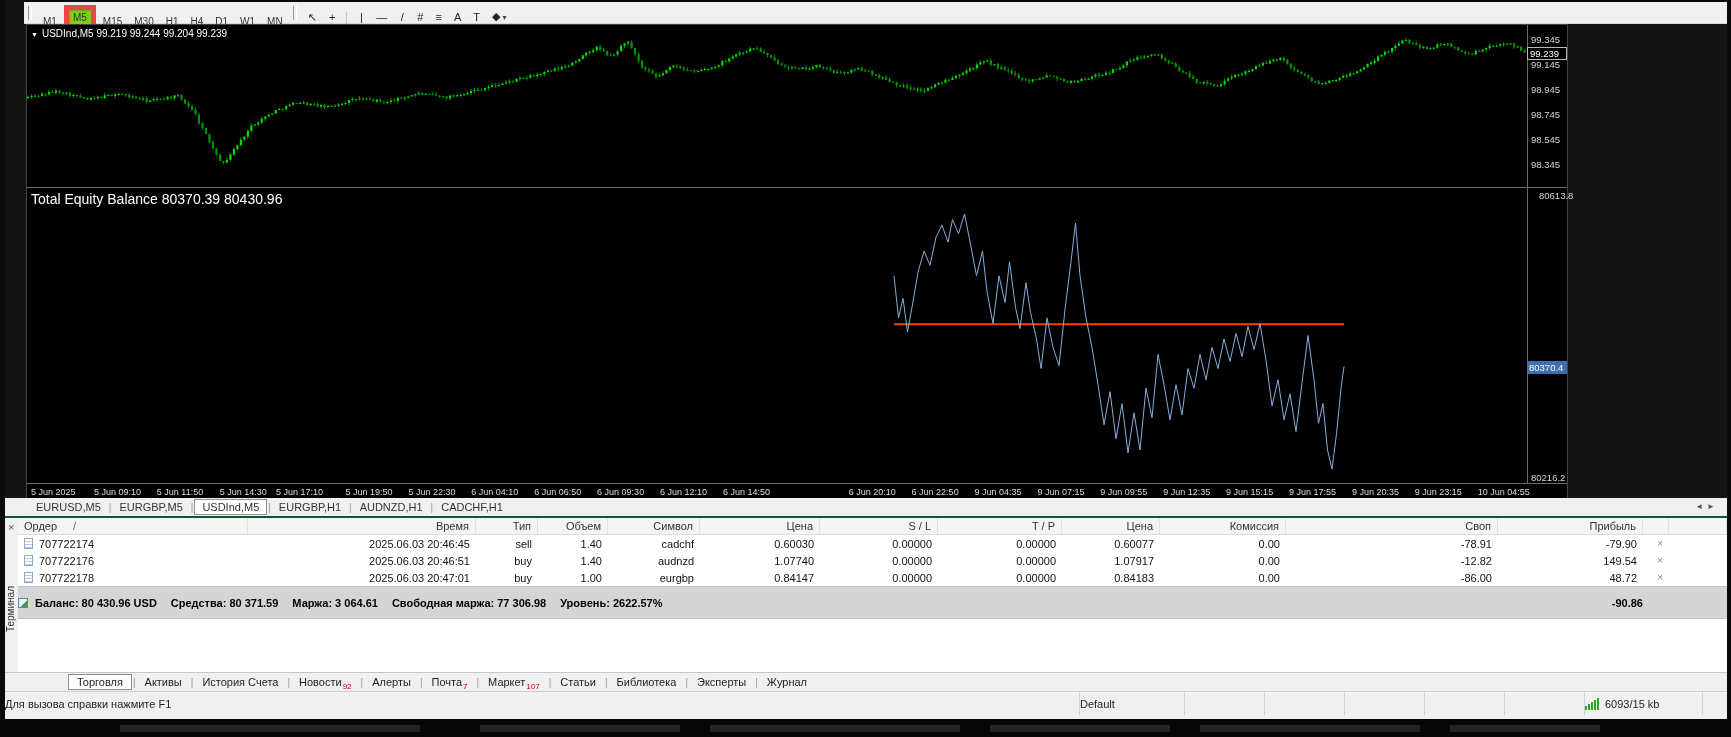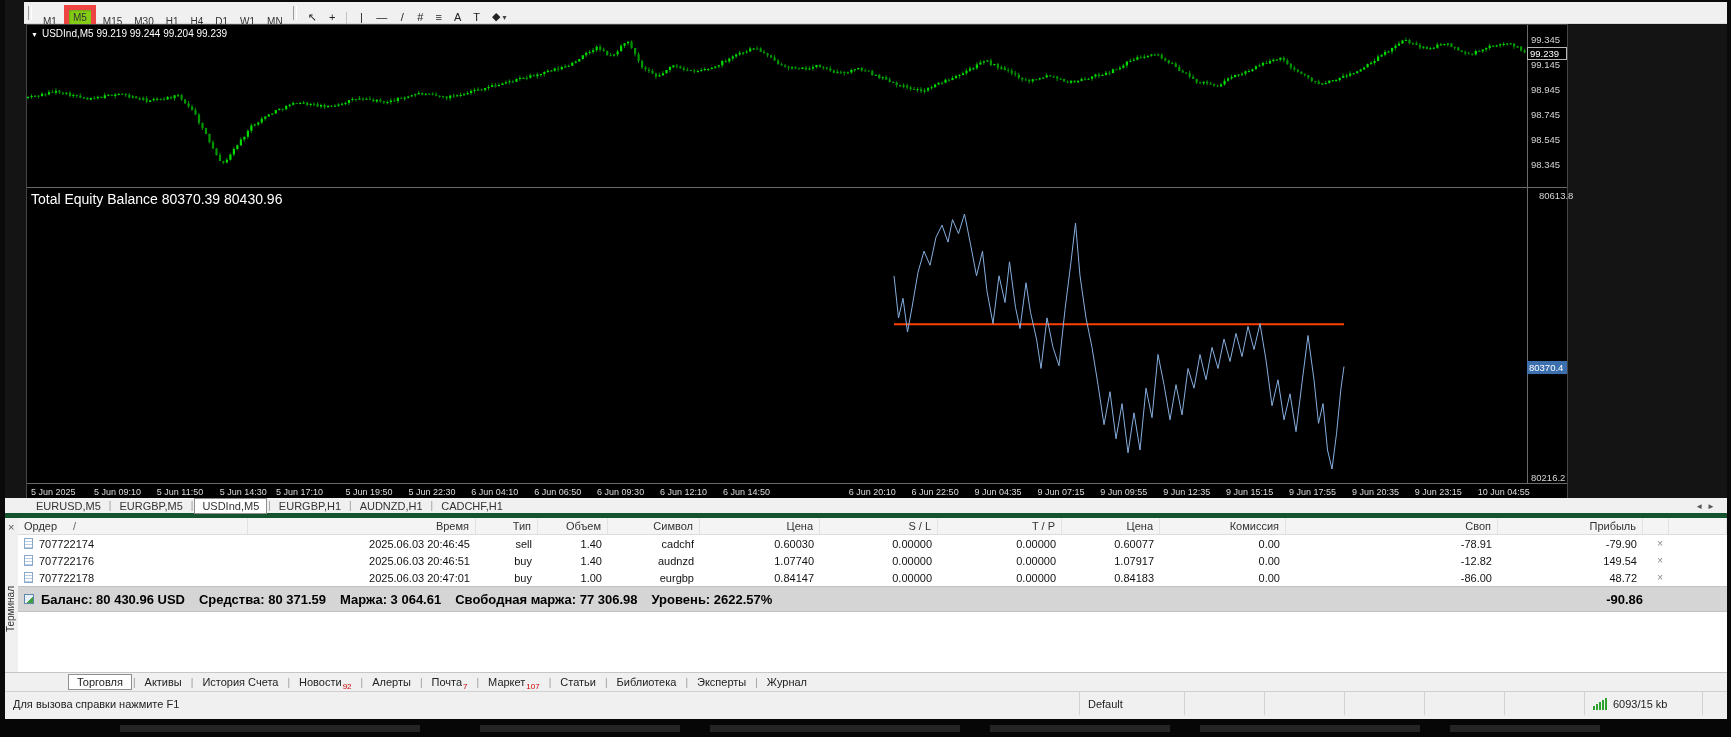--- a/index.html
+++ b/index.html
@@ -28,51 +28,51 @@
 .scale-sep{position:absolute;left:1500px;top:0;width:1px;height:458px;background:#6a6a6a;}
 .ohlc{position:absolute;left:4px;top:3px;color:#fff;font-size:10px;white-space:nowrap;}
 .collapse-tri{font-size:7px;margin-right:4px;color:#fff;}
 .ind-label{position:absolute;left:4px;top:166px;color:#fff;font-size:14px;white-space:nowrap;}
 .scale-label{position:absolute;left:1504px;color:#d6d6d6;font-size:9.5px;line-height:11px;white-space:nowrap;}
 .price-badge{position:absolute;left:1500px;width:40px;height:13px;line-height:12px;font-size:9.5px;color:#fff;background:#000;border:1px solid #b8b8b8;padding-left:2px;}
 .equity-badge{position:absolute;left:1500px;width:40px;height:13px;line-height:13px;font-size:9.5px;color:#fff;background:#3c6fae;padding-left:2px;}
 .time-axis{position:absolute;left:0;top:459px;width:1540px;height:15px;background:#000;}
 .tlabel{position:absolute;top:3px;font-size:9px;color:#dcdcdc;white-space:nowrap;}
 
-.chart-tabs{position:absolute;left:0;top:498px;width:1722px;height:20px;background:#f0f0f0;border-bottom:5px solid #14532d;display:flex;align-items:center;padding-left:24px;}
+.chart-tabs{position:absolute;left:0;top:498px;width:1722px;height:20px;background:#f0f0f0;border-bottom:2px solid #14532d;display:flex;align-items:center;padding-left:24px;}
 .ctab{font-size:11px;color:#333;padding:1px 7px;cursor:default;}
 .ctab.active{background:#fff;border:1px solid #8f8f8f;}
 .tab-sep{color:#999;font-size:10px;margin:0 1px;}
 .tab-arrows{position:absolute;right:8px;top:4px;font-size:8px;color:#555;letter-spacing:4px;}
 
 .terminal{position:absolute;left:0;top:518px;width:1722px;height:154px;background:#fff;}
 .term-left{position:absolute;left:0;top:0;width:13px;height:154px;background:#f0f0f0;}
 .term-close{position:absolute;left:3px;top:4px;font-size:11px;color:#555;line-height:10px;cursor:default;}
 .term-vlabel{position:absolute;left:0;top:68px;writing-mode:vertical-rl;transform:rotate(180deg);font-size:10px;color:#333;}
 .trade-table{position:absolute;left:13px;top:0;right:0;height:154px;background:#fff;}
 .trow{display:grid;grid-template-columns:230px 228px 62px 70px 92px 120px 118px 124px 98px 126px 1fr 145px 26px 58px;height:17px;align-items:center;font-size:11px;color:#111;}
 .t-head{background:#f4f4f4;border-bottom:1px solid #dcdcdc;color:#333;height:17px;}
 .t-head>div{border-right:1px solid #e2e2e2;height:100%;line-height:16px;}
 .trow>div{text-align:right;padding:0 6px;white-space:nowrap;overflow:hidden;}
 .trow>div:first-child{text-align:left;display:flex;align-items:center;padding-left:6px;}
 .sort{color:#666;margin-left:16px;}
 .doc-icon{display:inline-block;width:9px;height:11px;border:1px solid #8aa8c8;margin-right:6px;background:linear-gradient(#fff 0 2px,#b9cde4 2px 3px,#fff 3px 5px,#b9cde4 5px 6px,#fff 6px 8px,#b9cde4 8px 9px,#fff 9px);}
 .c-close{color:#888;font-size:10px;}
-.t-balance{position:relative;display:flex;align-items:center;height:26px;background:#d5d5d5;border-top:1px solid #c2c2c2;border-bottom:1px solid #c2c2c2;font-size:13px;font-weight:bold;color:#000;padding-left:6px;}
+.t-balance{position:relative;display:flex;align-items:center;height:33px;background:#d5d5d5;border-top:1px solid #c2c2c2;border-bottom:1px solid #c2c2c2;font-size:11px;font-weight:bold;color:#000;}
 .bal-icon{display:inline-block;width:10px;height:10px;border:1px solid #5f87ad;background:linear-gradient(135deg,#e8f1f9 0 60%,#3f9e3f 60%);margin-right:7px;}
 .bal-part{margin-right:14px;}
 .bal-profit{position:absolute;right:84px;font-weight:bold;}
 
 .bottom-tabs{position:absolute;left:0;top:672px;width:1722px;height:19px;background:#f0f0f0;border-top:1px solid #c6c6c6;display:flex;align-items:center;padding-left:26px;}
 .btab{font-size:11px;color:#222;padding:1px 8px;cursor:default;position:relative;}
 .btab.active{background:#fff;border:1px solid #8f8f8f;font-weight:normal;}
 .badge-num{font-size:8px;color:#c00;position:relative;top:3px;margin-left:1px;}
 
 .status-bar{position:absolute;left:0;top:691px;width:1722px;height:24px;background:#f0f0f0;border-top:1px solid #cfcfcf;display:flex;align-items:center;font-size:11px;color:#222;}
-.sb-cell{height:100%;display:flex;align-items:center;padding:0 8px;border-left:1px solid #d2d2d2;white-space:nowrap;}
+.sb-cell{height:100%;display:flex;align-items:center;padding:0 0;border-left:1px solid #d2d2d2;white-space:nowrap;}
 .sb-help{flex:1;border-left:none;}
 .sb-profile{width:105px;}
 .sb-empty{width:80px;}
 .sb-conn{width:118px;}
 .sb-end{width:25px;}
 .conn-bars{display:inline-flex;align-items:flex-end;margin-right:5px;}
 .conn-bars i{display:inline-block;width:2px;margin-right:1px;background:#2fa32f;}
 .conn-bars i:nth-child(1){height:4px;}
 .conn-bars i:nth-child(2){height:6px;}
 .conn-bars i:nth-child(3){height:8px;}

